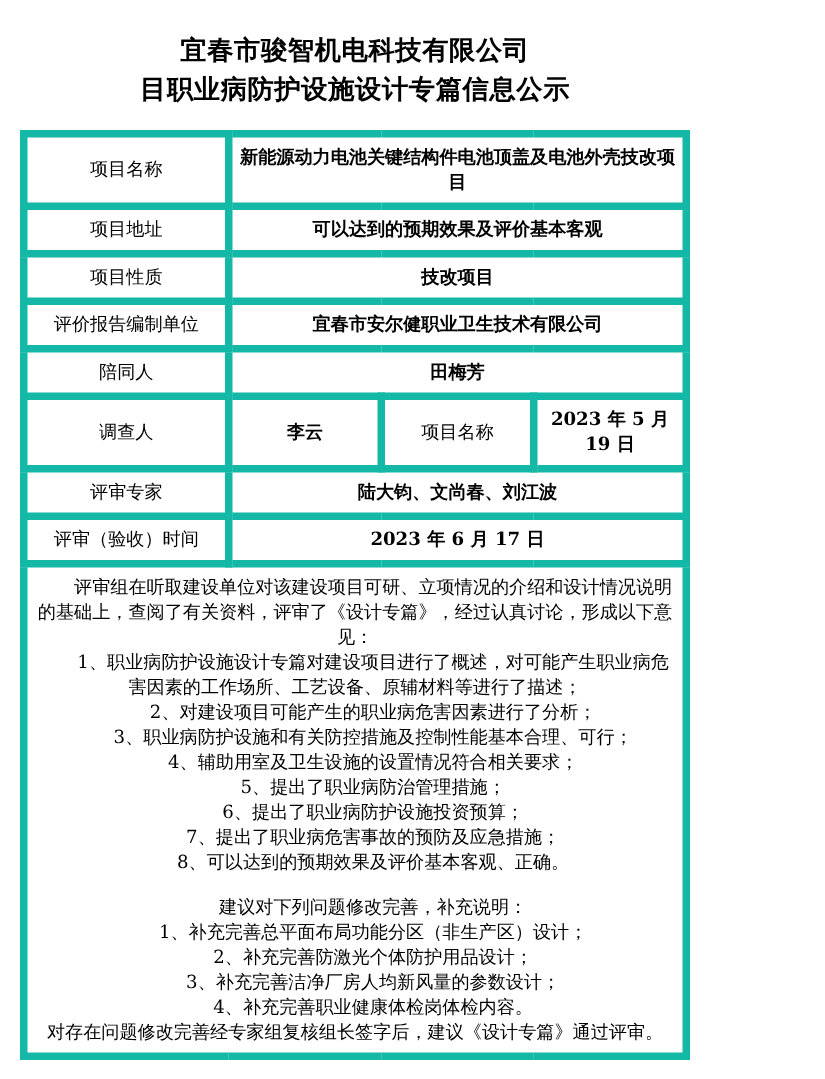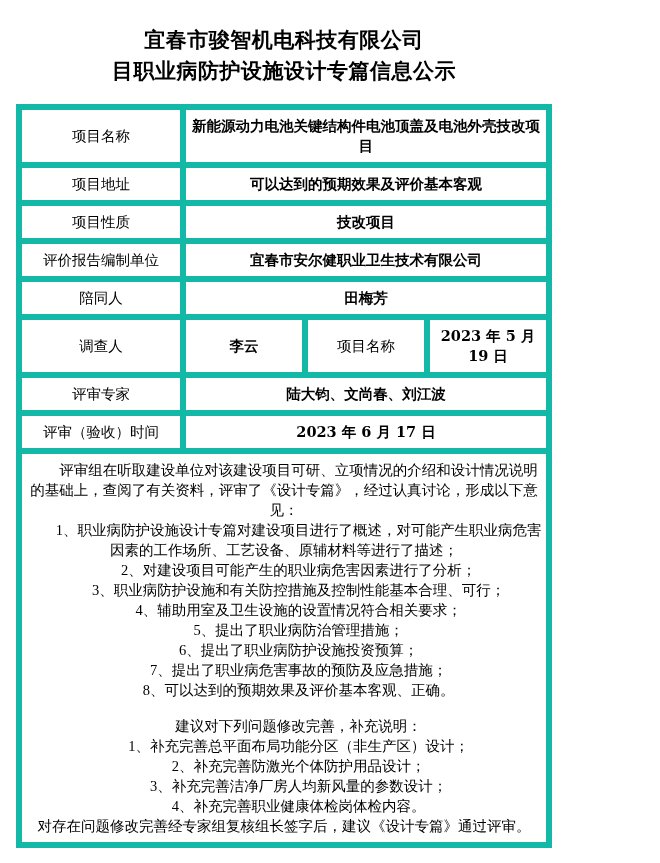--- a/index.html
+++ b/index.html
@@ -54,21 +54,20 @@
     font-weight: bold;
   }
   td.mid-label {
     width: 120px;
     white-space: nowrap;
   }
   td.body-cell {
     text-align: left;
     padding: 8px 10px 10px 10px;
     line-height: 23px;
-    font-family: Liberation Serif, serif;
   }
   .para {
     margin: 0;
     text-indent: 2em;
   }
   .para.no-indent {
     text-indent: 0;
   }
   .item {
     margin: 0;

